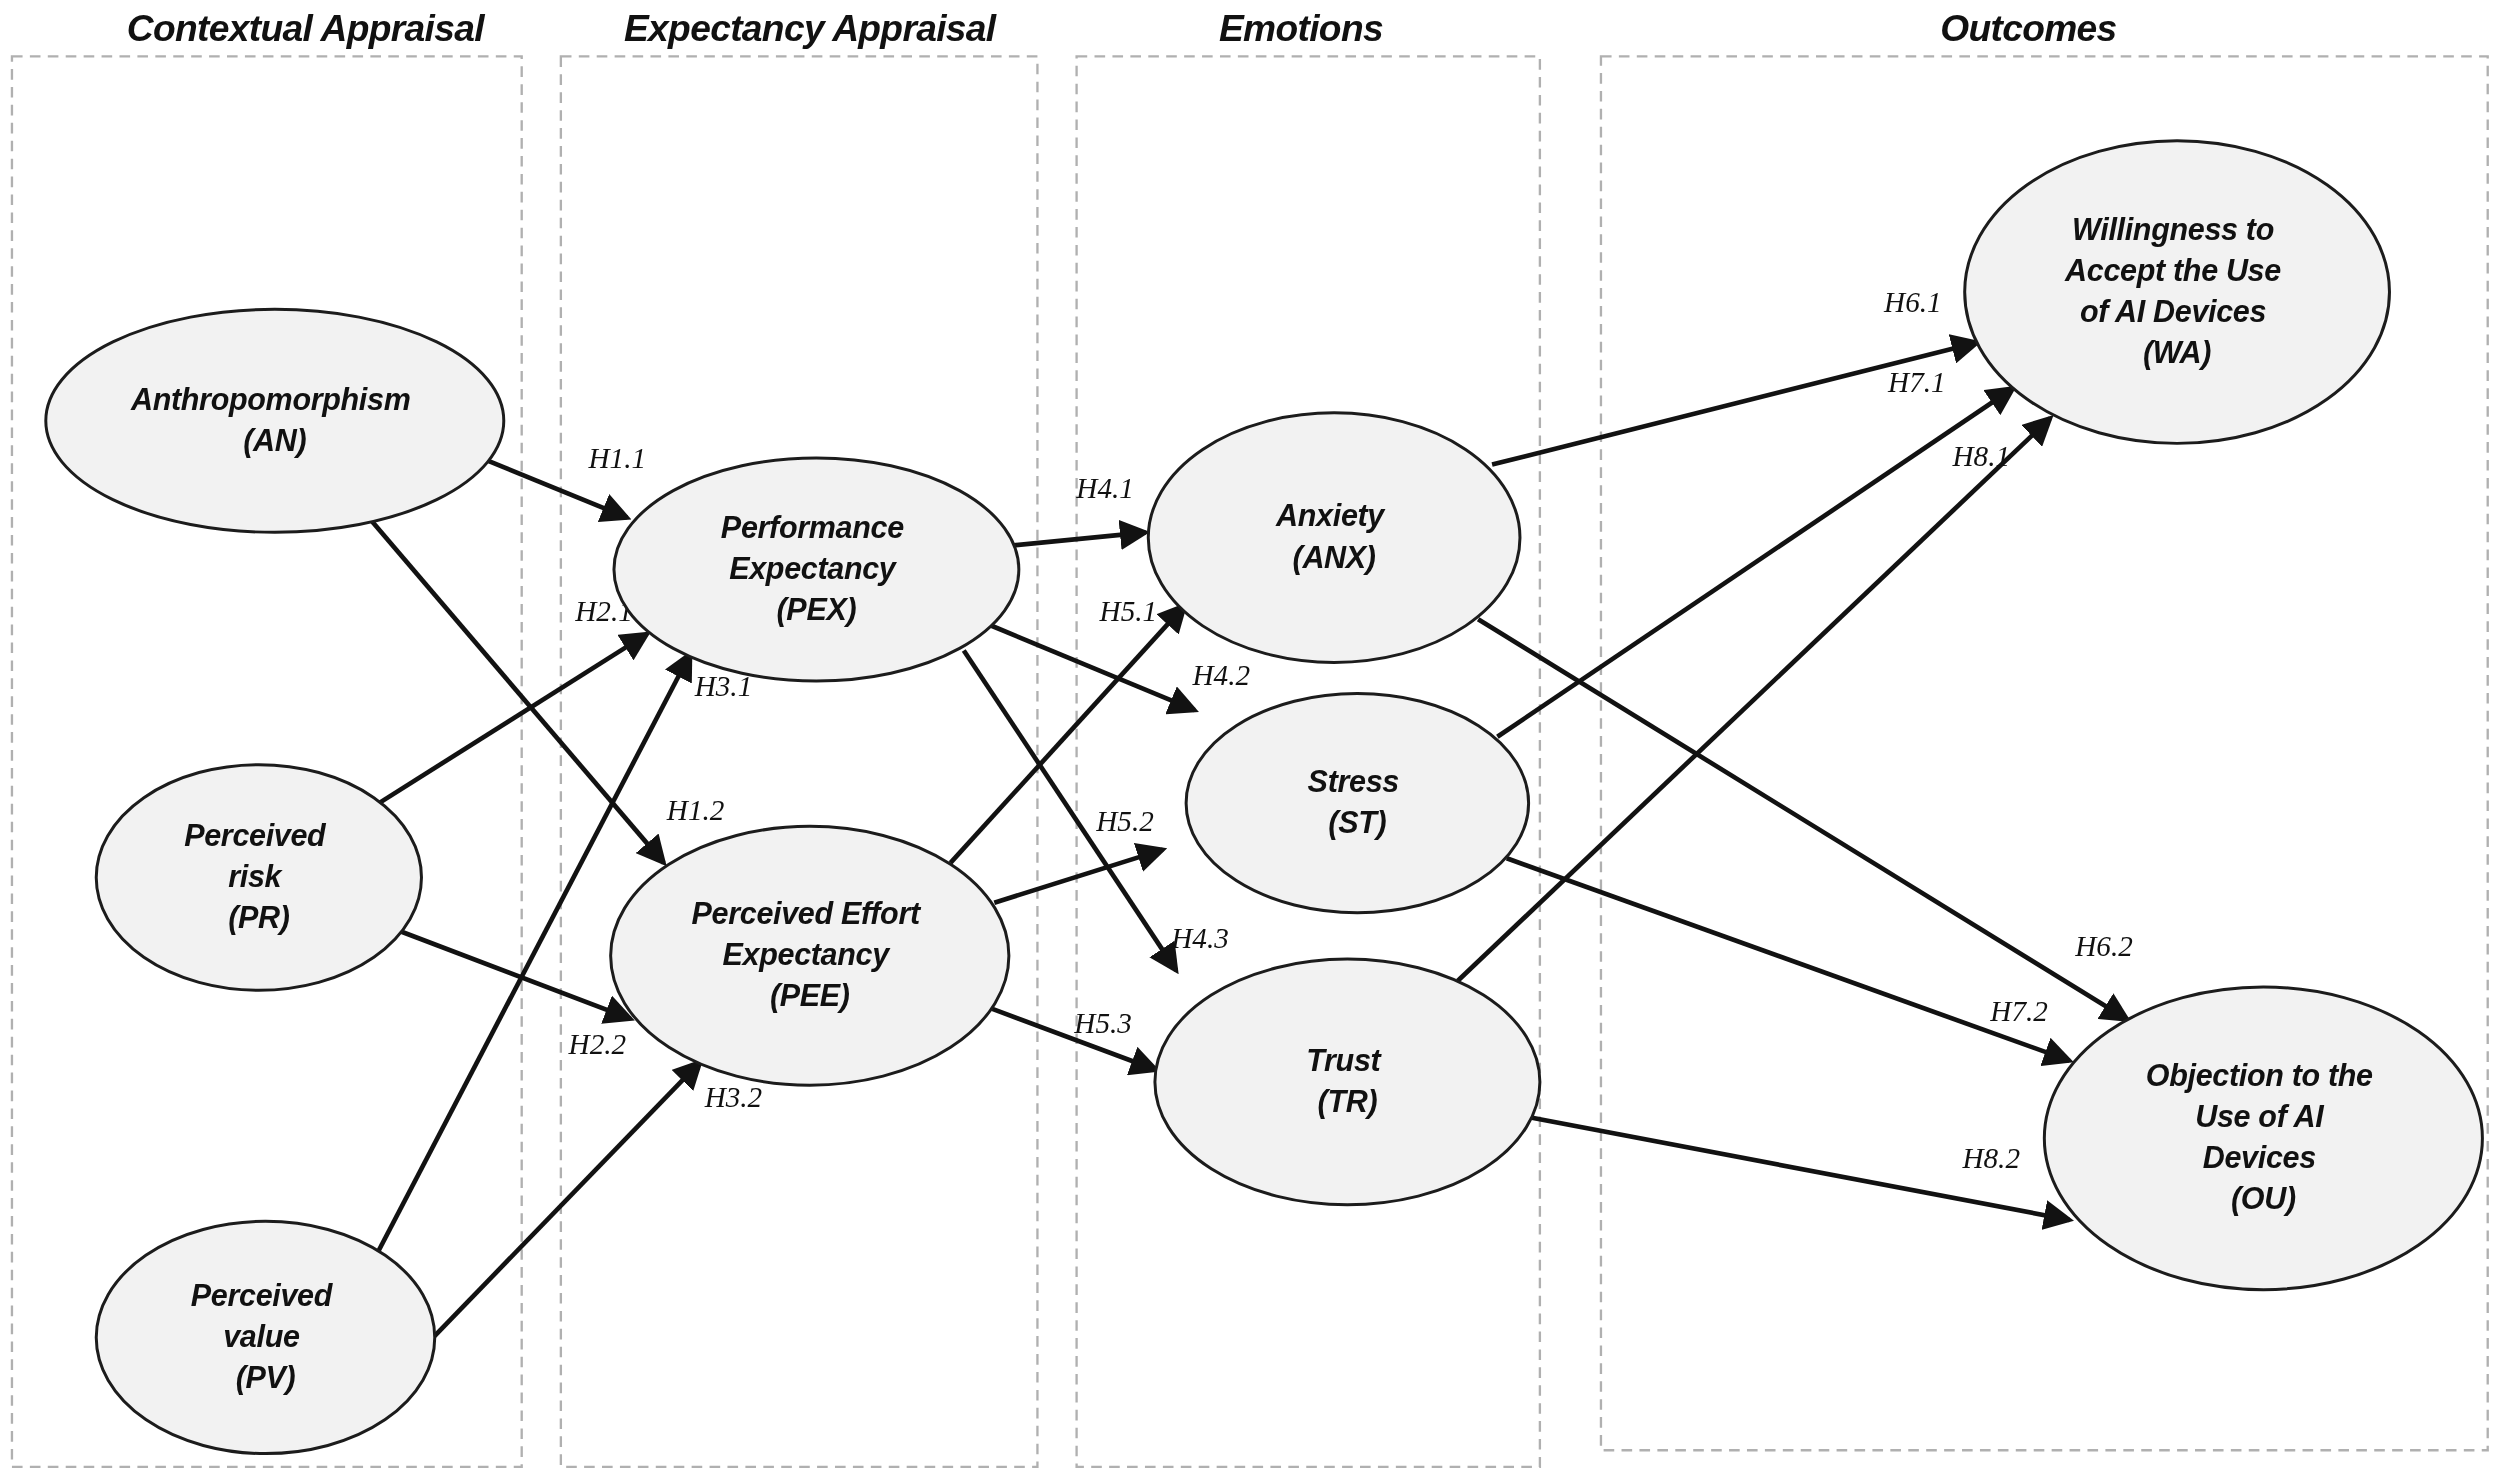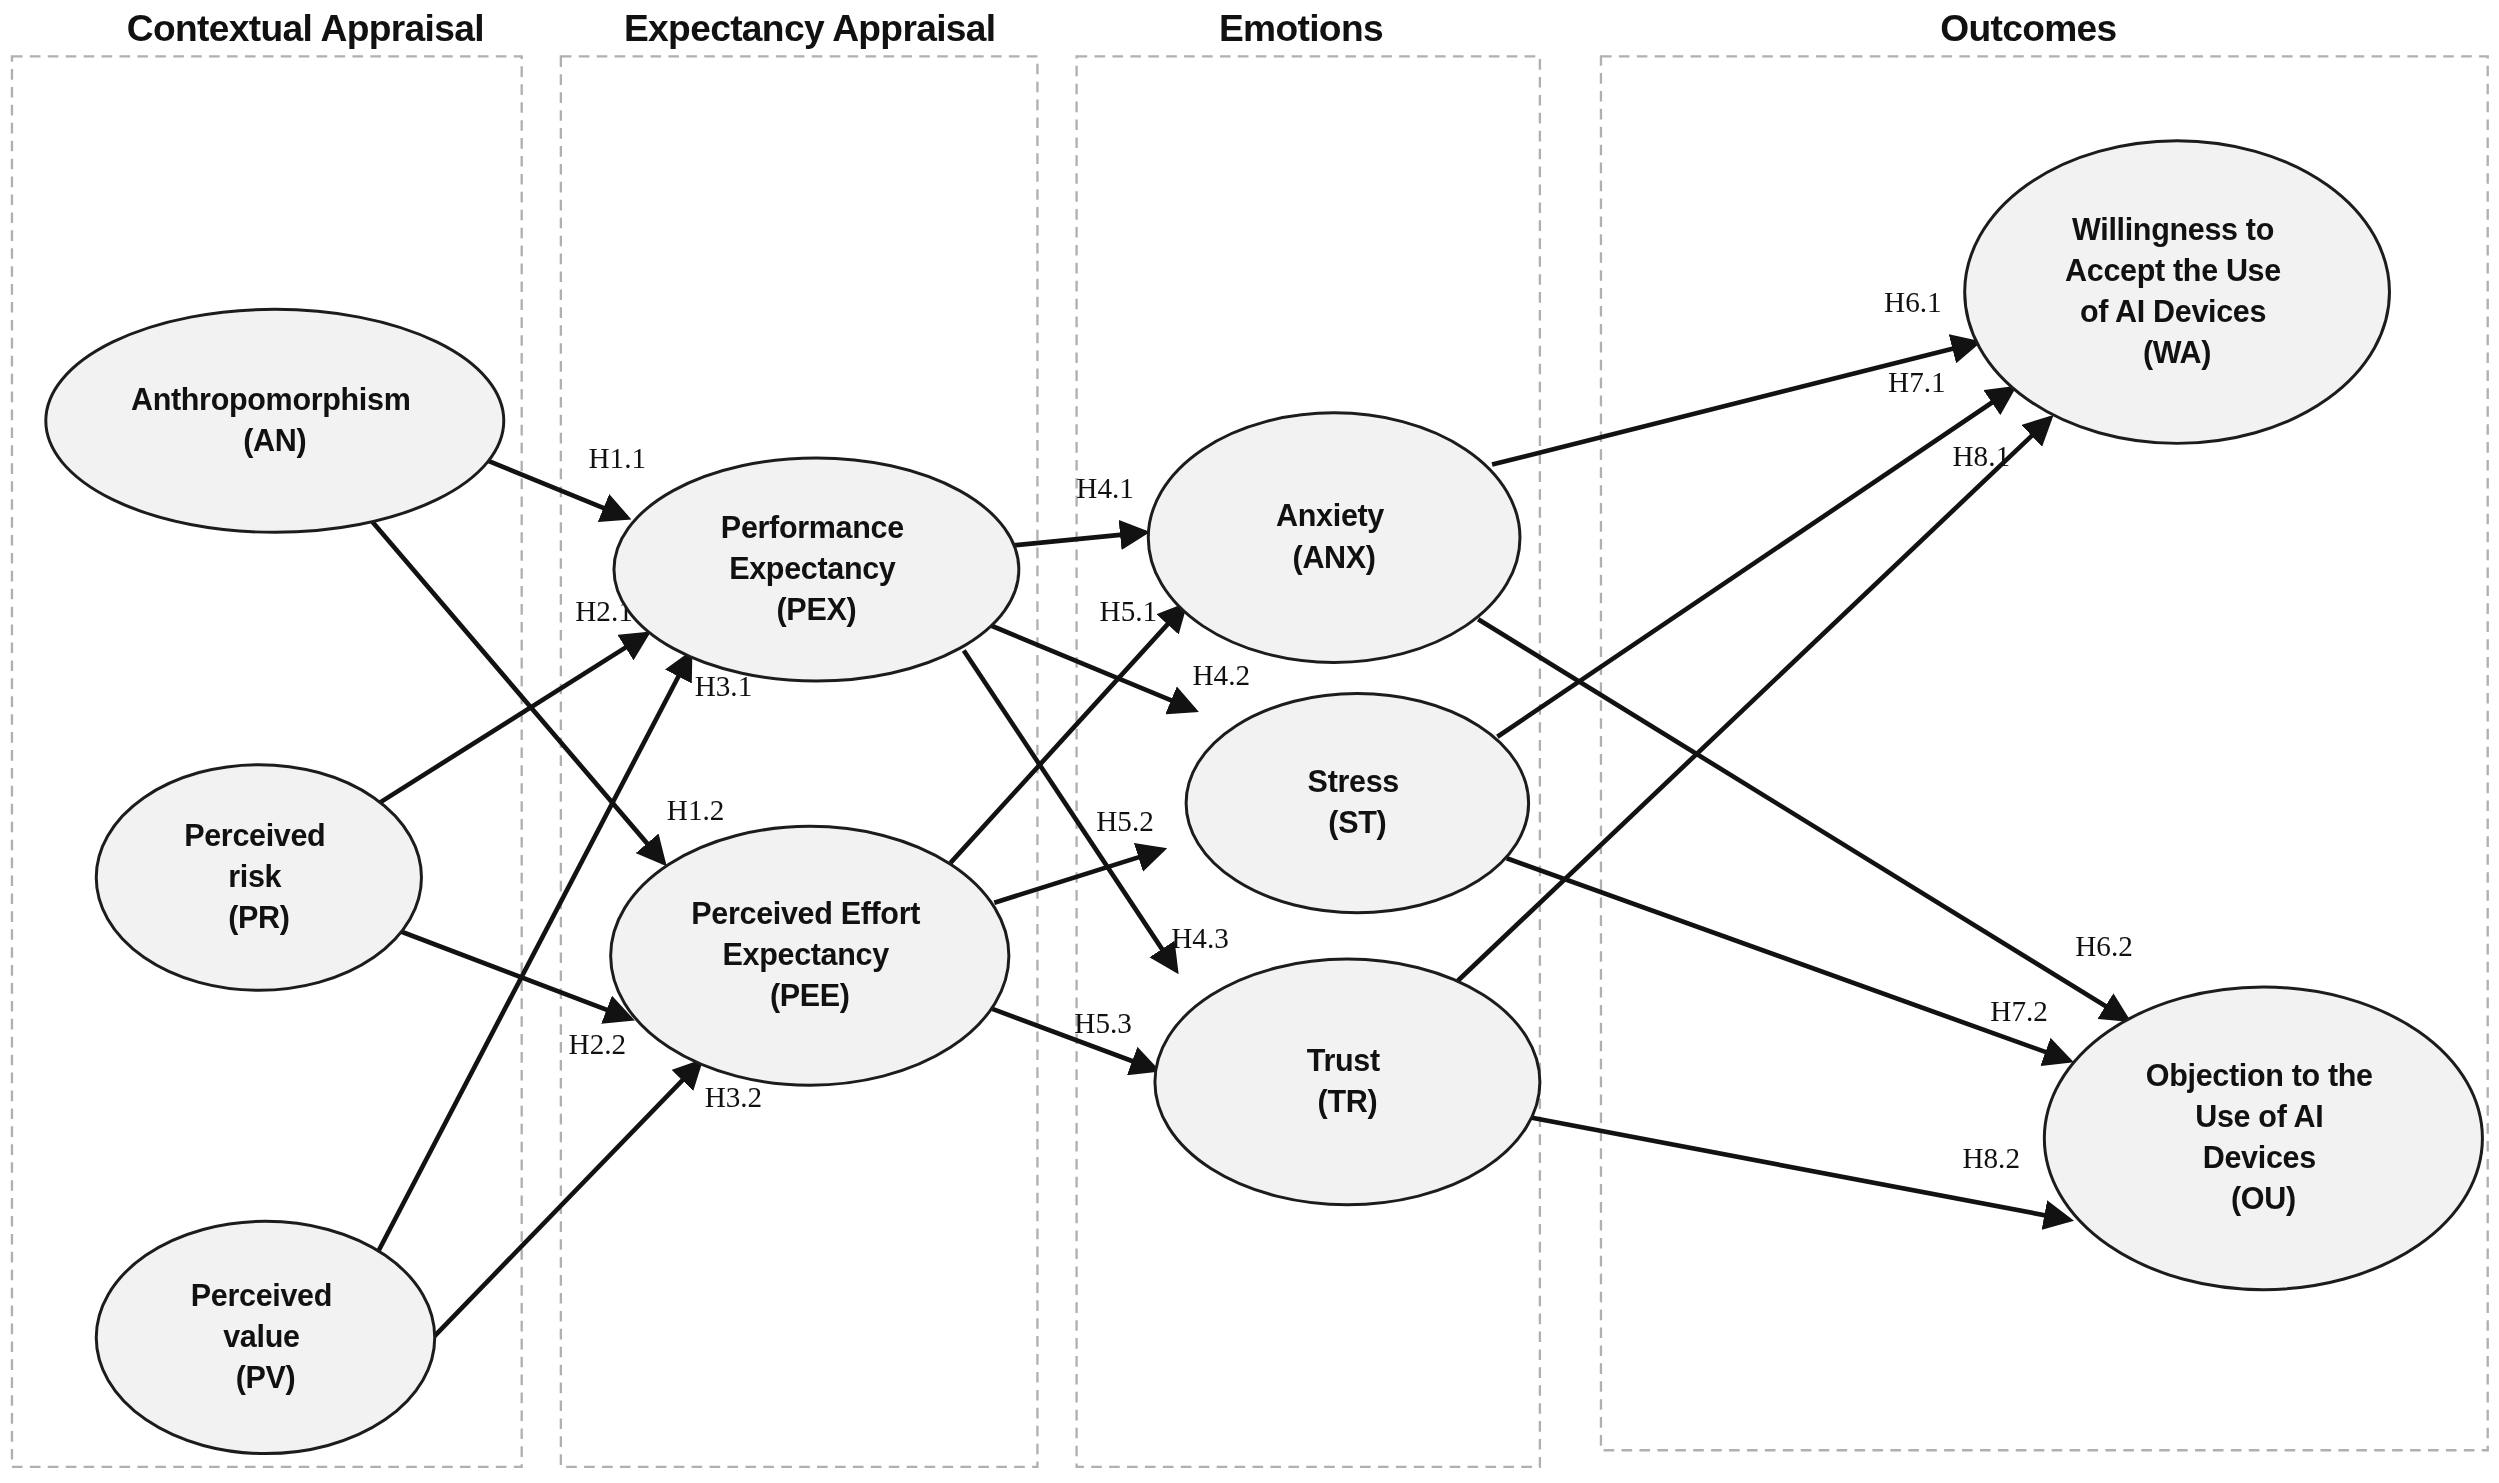--- a/index.html
+++ b/index.html
@@ -1,16 +1,16 @@
 <!DOCTYPE html>
 <html style="font-size:10.6px"><head>
 <meta charset="utf-8">
 <style>
   html, body { margin: 0; padding: 0; background: #ffffff; }
-  .stage { width: 100%; max-width: 2500px; margin: 0 auto; }
+  .stage { width: 100%; max-width: 2500px; margin: 0 auto; font-style: italic; }
   svg { display: block; width: 100%; height: auto; background: #ffffff; }
   .col-box { fill: none; stroke: #b0b0b0; stroke-width: 3.5; stroke-dasharray: 16 11; }
   .col-header { font-family: "Liberation Sans", sans-serif; font-weight: bold; font-size: 56px; fill: #111; letter-spacing: -1px; }
   .node-ellipse { fill: #f2f2f2; stroke: #1c1c1c; stroke-width: 4.5; }
   .node-label { font-family: "Liberation Sans", sans-serif; font-weight: bold; font-size: 46px; fill: #111; letter-spacing: -0.5px; }
   .edge { stroke: #121212; stroke-width: 7; fill: none; }
   .edge-label { font-family: "Liberation Serif", serif; font-size: 44px; fill: #111; }
   text { user-select: none; }
 </style>
 </head>

